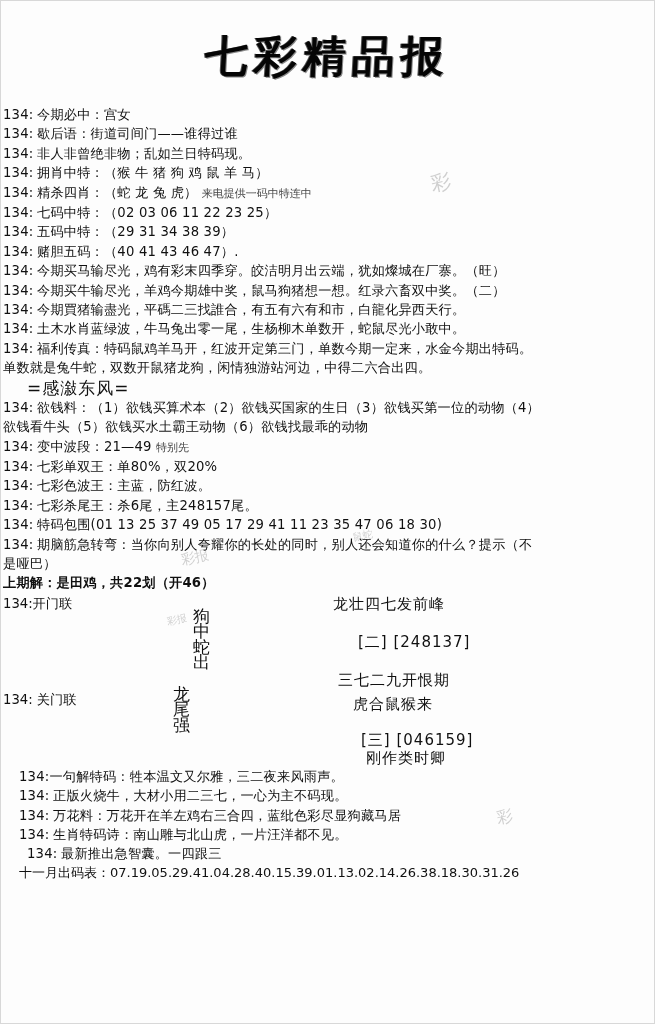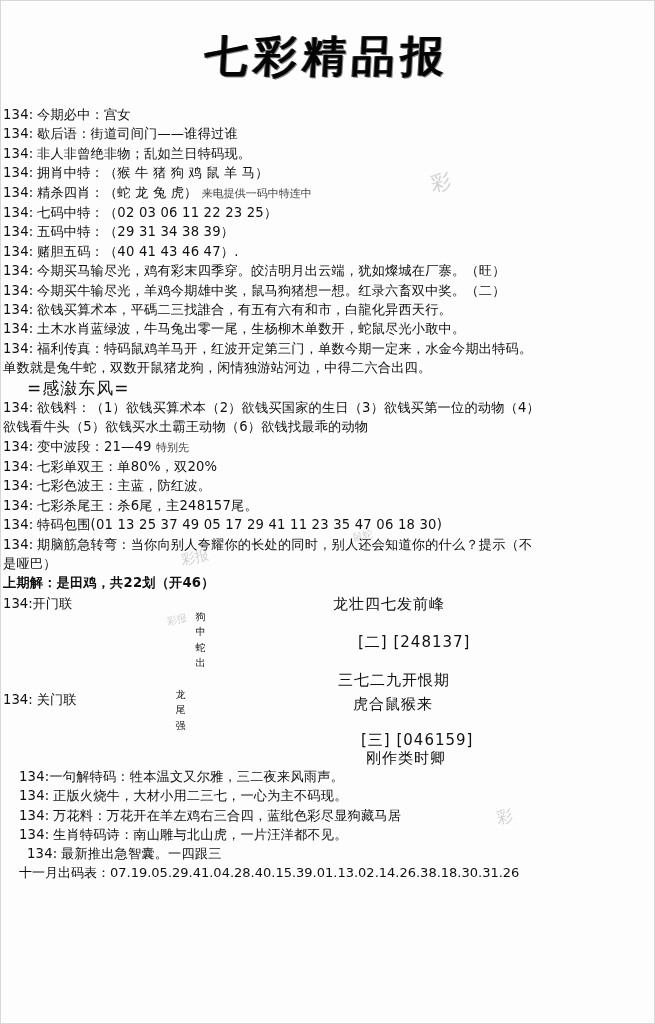--- a/index.html
+++ b/index.html
@@ -73,21 +73,21 @@
   }
   .cp-label {
     position: absolute;
     font-size: 13.2px;
   }
   .cp-label.open { left: 0px; top: 0px; }
   .cp-label.close { left: 0px; top: 96px; }
 
   .vert {
     position: absolute;
-    font-size: 10px;
+    font-size: 17px;
     line-height: 15.5px;
     width: 15px;
     text-align: center;
     font-family: Liberation Serif, serif;
   }
   .vert.left-col { left: 190px; top: 14px; }
   .vert.left-col2 { left: 170px; top: 92px; }
 
   .cp-right {
     position: absolute;
@@ -166,21 +166,21 @@
     <div class="line">
       <span class="tag">134:</span><span>赌胆五码：（40 41 43 46 47）.</span>
     </div>
     <div class="line">
       <span class="tag">134:</span><span>今期买马输尽光，鸡有彩末四季穿。皎洁明月出云端，犹如燦城在厂寨。（旺）</span>
     </div>
     <div class="line">
       <span class="tag">134:</span><span>今期买牛输尽光，羊鸡今期雄中奖，鼠马狗猪想一想。红录六畜双中奖。（二）</span>
     </div>
     <div class="line">
-      <span class="tag">134:</span><span>欲钱买算术本，平碼二三找誰合，有五有六有和市，白龍化异西天行。</span>
+      <span class="tag">134:</span><span>今期買猪输盡光，平碼二三找誰合，有五有六有和市，白龍化异西天行。</span>
     </div>
     <div class="line">
       <span class="tag">134:</span><span>土木水肖蓝绿波，牛马兔出零一尾，生杨柳木单数开，蛇鼠尽光小敢中。</span>
     </div>
     <div class="line">
       <span class="tag">134:</span><span>福利传真：特码鼠鸡羊马开，红波开定第三门，单数今期一定来，水金今期出特码。</span>
     </div>
     <div class="line">
       <span>单数就是兔牛蛇，双数开鼠猪龙狗，闲情独游站河边，中得二六合出四。</span>
     </div>

